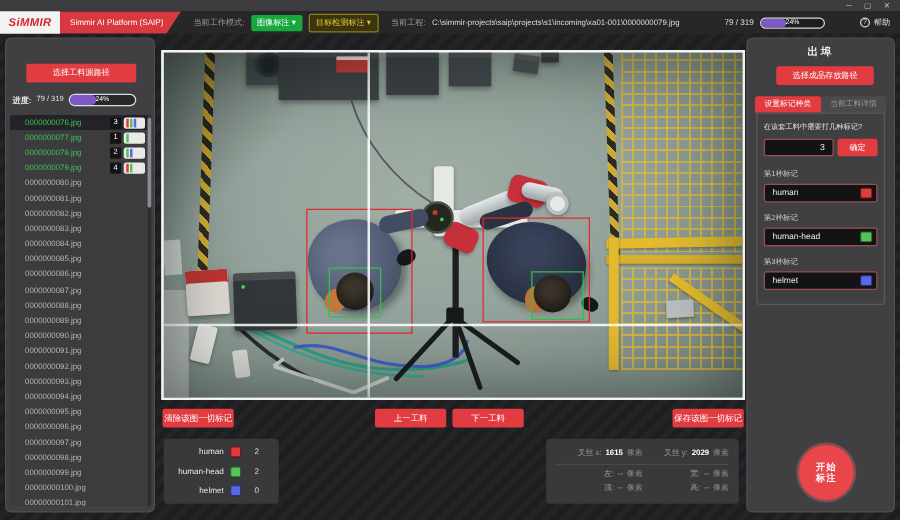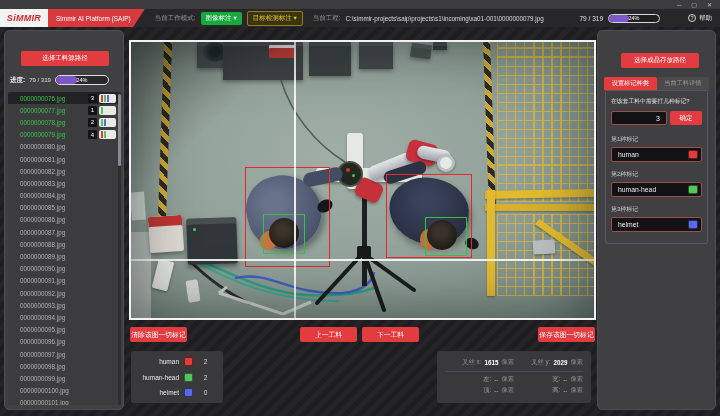--- a/index.html
+++ b/index.html
@@ -420,20 +420,21 @@
         </div>
       <div class="info-cell">
           <span class="ilabel">高:</span>
           <span class="ival dim">--</span>
           <span class="iunit">像素</span>
         </div>
     </div>
   </div>
 
   <div class="abs panel right-panel">
+    <div class="panel-title">出埠</div>
     <button class="redbtn rp-btn">选择成品存放路径</button>
     <div class="rp-tabs">
         <div class="tab active">设置标记种类</div>
         <div class="tab">当前工料详情</div>
       </div>
     <div class="rp-box">
       <div class="rp-question">在该套工料中需要打几种标记?</div>
       <div class="rp-count-row">
         <div class="rp-count-input">3</div>
         <button class="redbtn rp-confirm">确定</button>
@@ -455,15 +456,19 @@
           </div>
           <div class="mark-group">
             <div class="mlabel">第3种标记</div>
             <div class="minput">
               <span class="mval">helmet</span>
               <span class="mswatch" style="background: rgb(90, 104, 232);"></span>
             </div>
           </div>
         </div>
     </div>
+    <div class="start-btn">
+      <span>开始</span>
+      <span>标注</span>
+    </div>
   </div>
 
 </div>
 
 </body></html>

